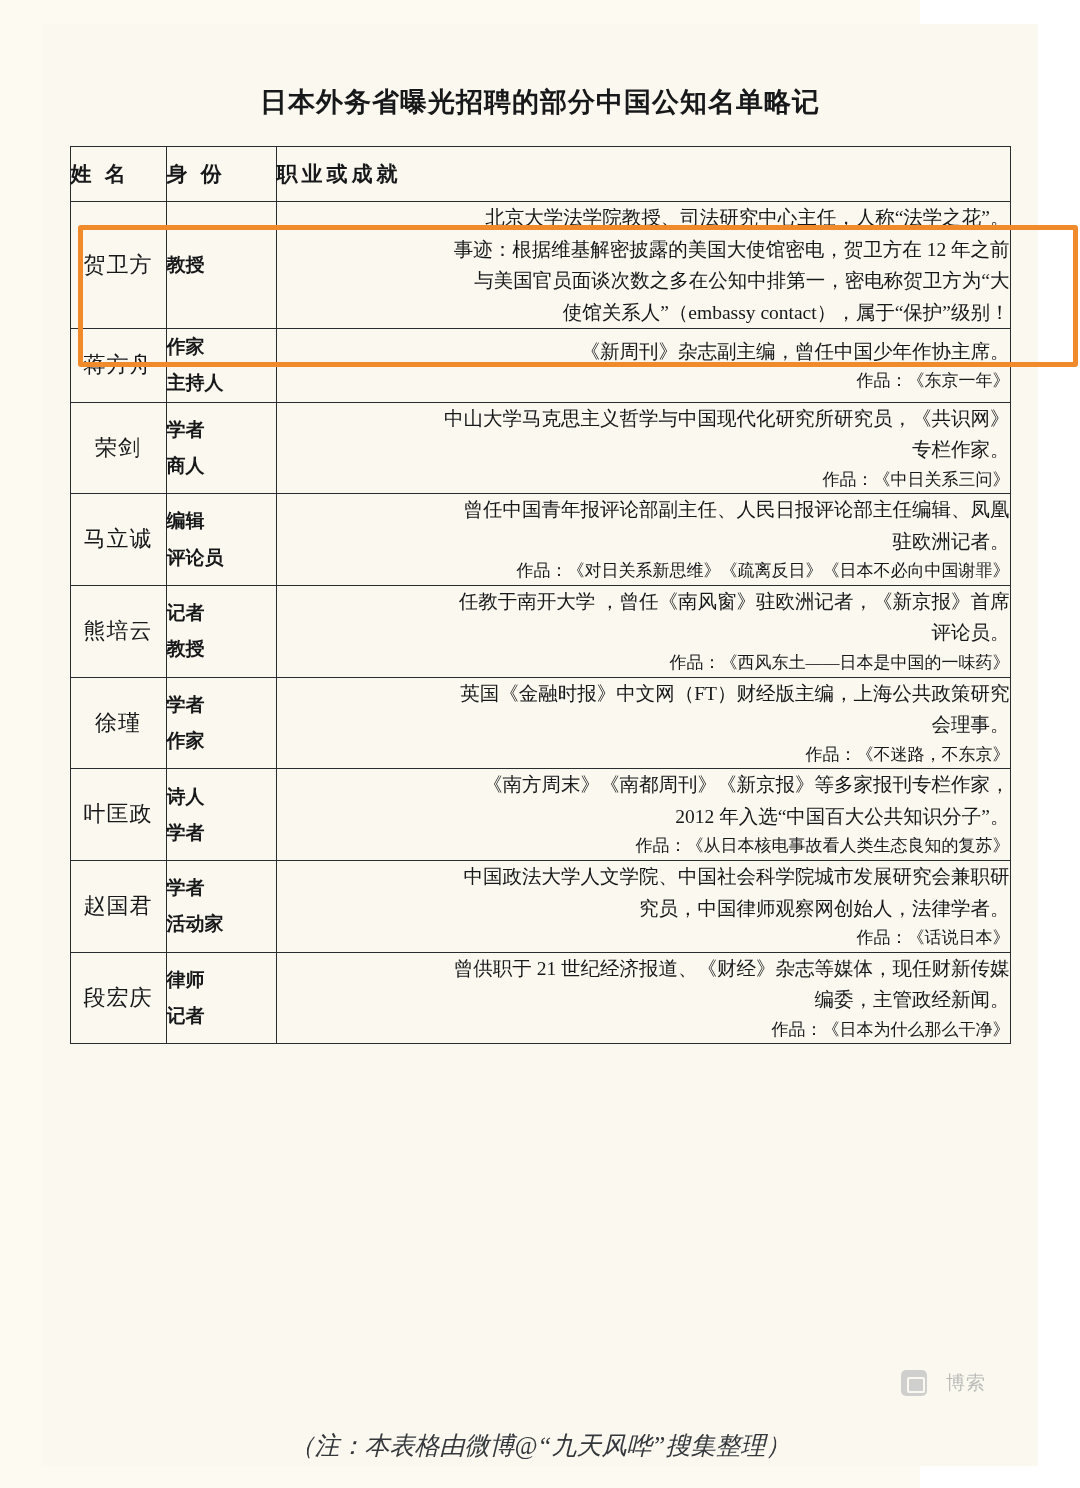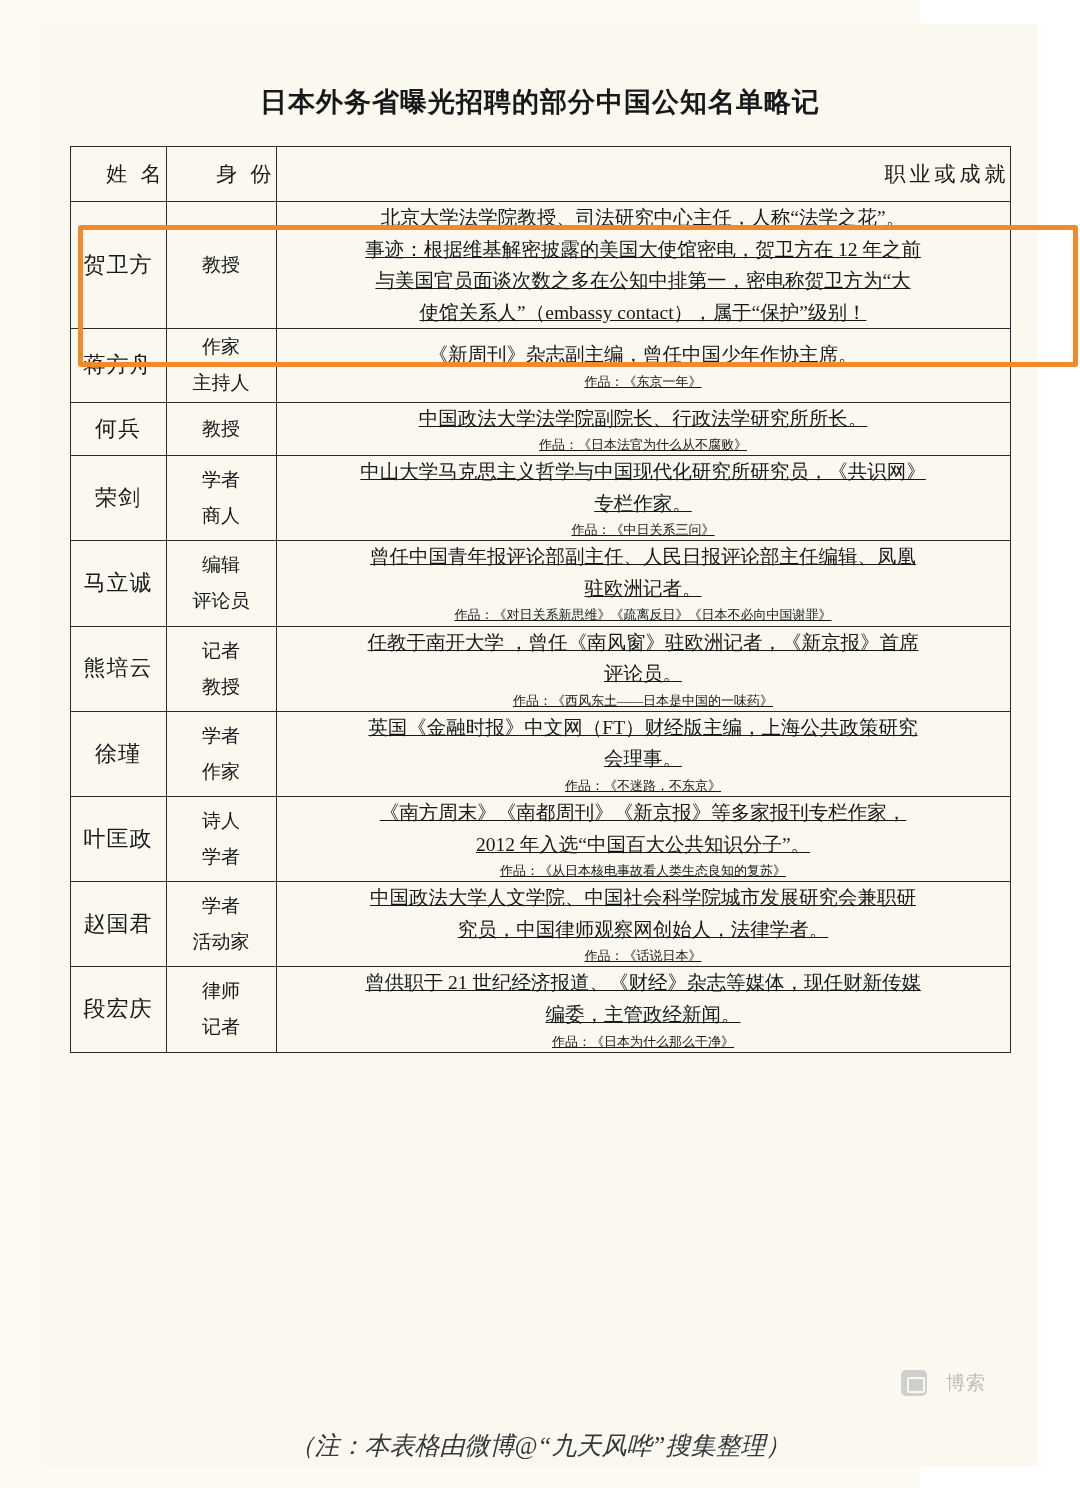--- a/index.html
+++ b/index.html
@@ -52,51 +52,50 @@
     vertical-align: middle;
     color: #16181a;
   }
   .col-name { width: 96px; }
   .col-role { width: 110px; }
   .col-desc { width: 734px; }
 
   thead th {
     height: 54px;
     font-size: 21px;
-    font-weight: normal;
+    font-weight: bold;
     letter-spacing: 4px;
-    text-align: right;
+    text-align: left;
   }
   td.name {
     text-align: center;
     font-size: 22px;
     font-weight: normal;
     letter-spacing: 1px;
     padding: 6px 2px;
     line-height: 1.3;
   }
   td.role {
-    text-align: center;
     font-size: 19px;
     padding: 6px 2px;
     line-height: 1.9;
     color: #22262a;
+    font-weight: bold;
   }
   td.role .rline { display: block; }
   td.desc {
-    text-align: center;
+    text-align: right;
     font-size: 19.5px;
     line-height: 1.62;
     padding: 9px 12px 9px 14px;
     color: #1a1d20;
-    text-decoration: underline;
   }
   td.desc .dline { display: block; }
   td.desc .works {
-    font-size: 13px;
+    font-size: 17px;
   }
   .row-highlight td {
     border-top: none;
     border-bottom: none;
   }
   .highlight-box {
     position: absolute;
     left: 36px;
     top: 201px;
     width: 1000px;
@@ -198,30 +197,20 @@
           <td class="role">
             <span class="rline">作家</span>
             <span class="rline">主持人</span>
           </td>
           <td class="desc">
             <span class="dline">《新周刊》杂志副主编，曾任中国少年作协主席。</span>
             <span class="dline works">作品：《东京一年》</span>
           </td>
         </tr>
 
-        <tr>
-          <td class="name">何兵</td>
-          <td class="role">
-            <span class="rline">教授</span>
-          </td>
-          <td class="desc">
-            <span class="dline">中国政法大学法学院副院长、行政法学研究所所长。</span>
-            <span class="dline works">作品：《日本法官为什么从不腐败》</span>
-          </td>
-        </tr>
 
         <tr>
           <td class="name">荣剑</td>
           <td class="role">
             <span class="rline">学者</span>
             <span class="rline">商人</span>
           </td>
           <td class="desc">
             <span class="dline">中山大学马克思主义哲学与中国现代化研究所研究员，《共识网》</span>
             <span class="dline">专栏作家。</span>

